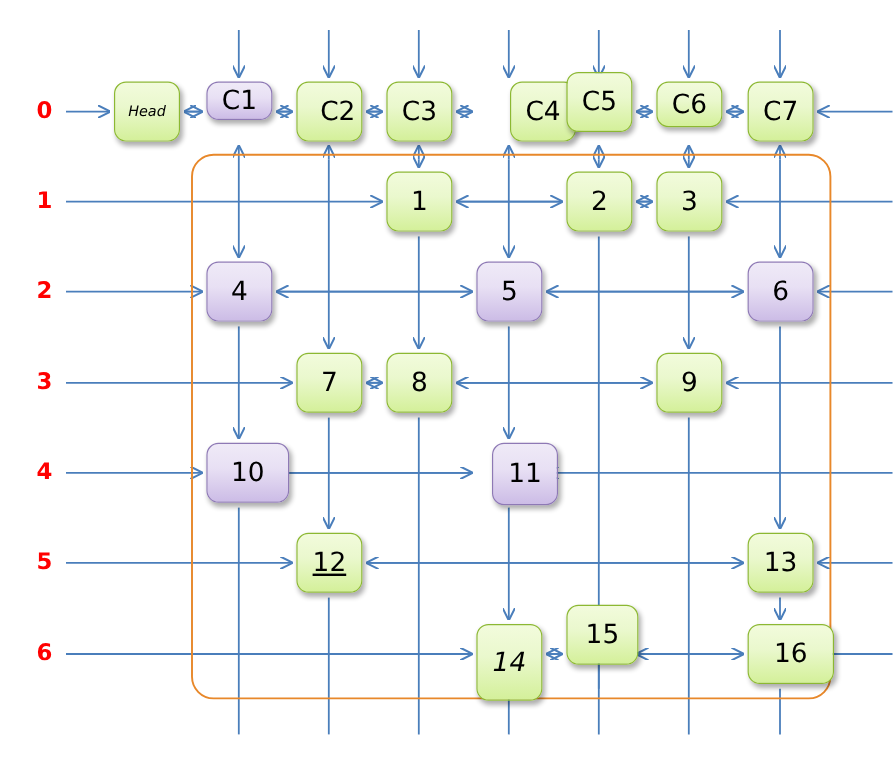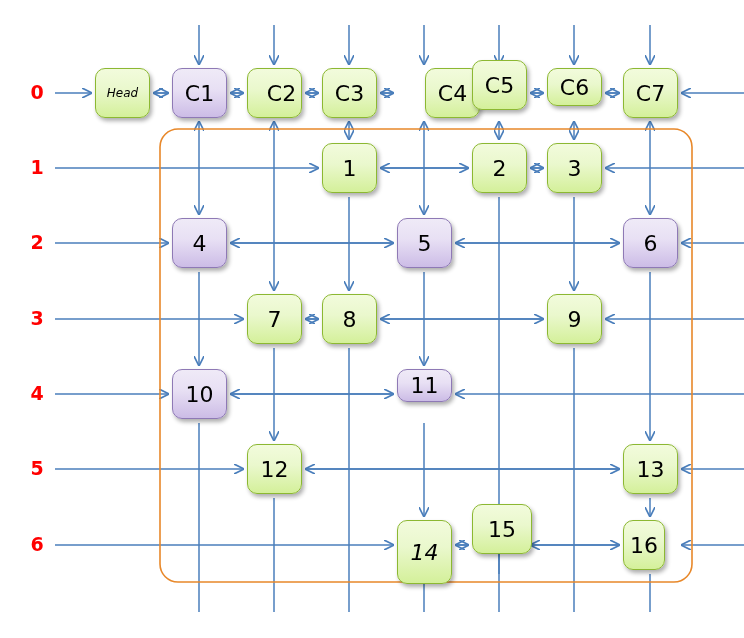--- a/index.html
+++ b/index.html
@@ -185,21 +185,21 @@
       <div class="row-label" style="left: 25px; top: 233px;">2</div>
       <div class="row-label" style="left: 25px; top: 309px;">3</div>
       <div class="row-label" style="left: 25px; top: 384px;">4</div>
       <div class="row-label" style="left: 25px; top: 459px;">5</div>
       <div class="row-label" style="left: 25px; top: 535px;">6</div>
     </div>
   <div id="nodes-layer">
       <div class="node node-green size-small" style="left: 95px; top: 68px; width: 55px; height: 50px;">
         <span class="node-label">Head</span>
       </div>
-      <div class="node node-purple size-big" style="left: 172px; top: 68px; width: 55px; height: 50px; text-align: center;">
+      <div class="node node-purple size-big" style="left: 172px; top: 68px; width: 55px; height: 32px; text-align: center;">
         <span class="node-label">C1</span>
       </div>
       <div class="node node-green size-big" style="left: 247px; top: 68px; width: 55px; height: 50px; padding-left: 14px;">
         <span class="node-label">C2</span>
       </div>
       <div class="node node-green size-big" style="left: 322px; top: 68px; width: 55px; height: 50px;">
         <span class="node-label">C3</span>
       </div>
       <div class="node node-green size-big" style="left: 397px; top: 68px; width: 55px; height: 50px; margin-left: 28px;">
         <span class="node-label">C4</span>
@@ -233,36 +233,36 @@
       </div>
       <div class="node node-green size-big" style="left: 247px; top: 294px; width: 55px; height: 50px;">
         <span class="node-label">7</span>
       </div>
       <div class="node node-green size-big" style="left: 322px; top: 294px; width: 55px; height: 50px;">
         <span class="node-label">8</span>
       </div>
       <div class="node node-green size-big" style="left: 547px; top: 294px; width: 55px; height: 50px;">
         <span class="node-label">9</span>
       </div>
-      <div class="node node-purple size-big" style="left: 172px; top: 369px; width: 55px; height: 50px;">
+      <div class="node node-purple size-big" style="left: 172px; top: 369px; width: 69px; height: 50px;">
         <span class="node-label">10</span>
       </div>
-      <div class="node node-purple size-big" style="left: 397px; top: 369px; width: 55px; height: 33px;">
+      <div class="node node-purple size-big" style="left: 410px; top: 369px; width: 55px; height: 52px;">
         <span class="node-label">11</span>
       </div>
-      <div class="node node-green size-big" style="left: 247px; top: 444px; width: 55px; height: 50px;">
+      <div class="node node-green size-big" style="left: 247px; top: 444px; width: 55px; height: 50px; text-decoration: underline;">
         <span class="node-label">12</span>
       </div>
       <div class="node node-green size-big" style="left: 623px; top: 444px; width: 55px; height: 50px;">
         <span class="node-label">13</span>
       </div>
       <div class="node node-green size-big" style="left: 397px; top: 520px; width: 55px; height: 64px; font-style: italic;">
         <span class="node-label">14</span>
       </div>
       <div class="node node-green size-big" style="left: 472px; top: 504px; width: 60px; height: 50px;">
         <span class="node-label">15</span>
       </div>
-      <div class="node node-green size-big" style="left: 623px; top: 520px; width: 42px; height: 50px;">
+      <div class="node node-green size-big" style="left: 623px; top: 520px; width: 72px; height: 50px;">
         <span class="node-label">16</span>
       </div>
     </div>
 
 </div>
 
 </body></html>

